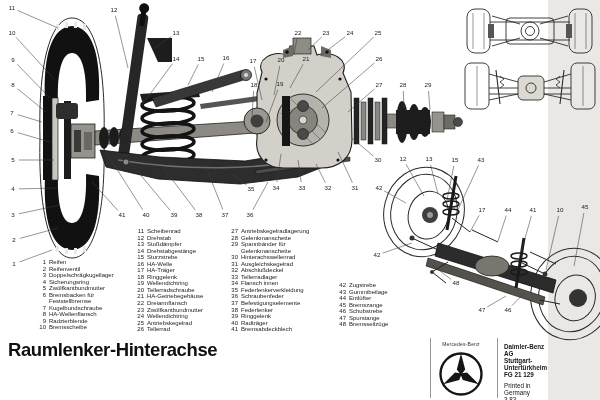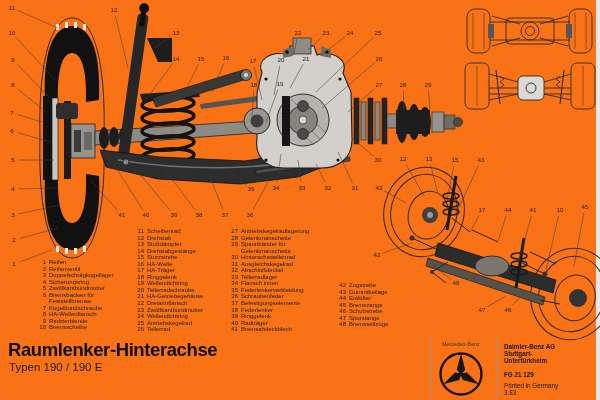--- a/index.html
+++ b/index.html
@@ -1,18 +1,18 @@
 <!DOCTYPE html>
 <html><head>
 <meta charset="utf-8">
 <style>
   html,body{margin:0;padding:0}
   body{width:600px;height:400px;overflow:hidden;background:#e9e8e4;
        font-family:"Liberation Sans",sans-serif;color:#1b1b1b;-webkit-font-smoothing:antialiased}
-  #page{position:relative;width:596px;height:400px;background:#f97316}
+  #page{position:relative;width:548px;height:400px;background:#ffffff}
   svg.layer{position:absolute;left:0;top:0;width:600px;height:400px}
   
   .legend-col{position:absolute;font-size:6px;line-height:6.55px;white-space:nowrap;color:#1c1c1c}
   .lrow{display:flex}
   .lnum{width:16px;text-align:right;margin-right:3px;flex:none}
   .llab{flex:none}
   
   #title{position:absolute;left:8px;top:339px;font-size:18.5px;font-weight:bold;color:#101010;letter-spacing:-0.4px}
   #subtitle{position:absolute;left:9px;top:361px;font-size:11.5px;color:#1c1c1c}
   
@@ -512,21 +512,20 @@
         <span class="lnum">47</span>
         <span class="llab">Spurstange</span>
       </div>
       <div class="lrow">
         <span class="lnum">48</span>
         <span class="llab">Bremsseilzüge</span>
       </div>
     </div>
 
   <div id="title">Raumlenker-Hinterachse</div>
-  <div id="subtitle">Typen 190 / 190 E</div>
 
   <div class="vrule" style="left:430px;top:338px;height:60px"></div>
   <div class="vrule" style="left:497px;top:338px;height:60px"></div>
   <div id="brand">Mercedes-Benz</div>
   <div class="imp bold" style="top:343px">
     <div>Daimler-Benz AG</div>
     <div>Stuttgart-</div>
     <div>Untertürkheim</div>
   </div>
   <div class="imp bold" style="top:371px">FG 21 129</div>

